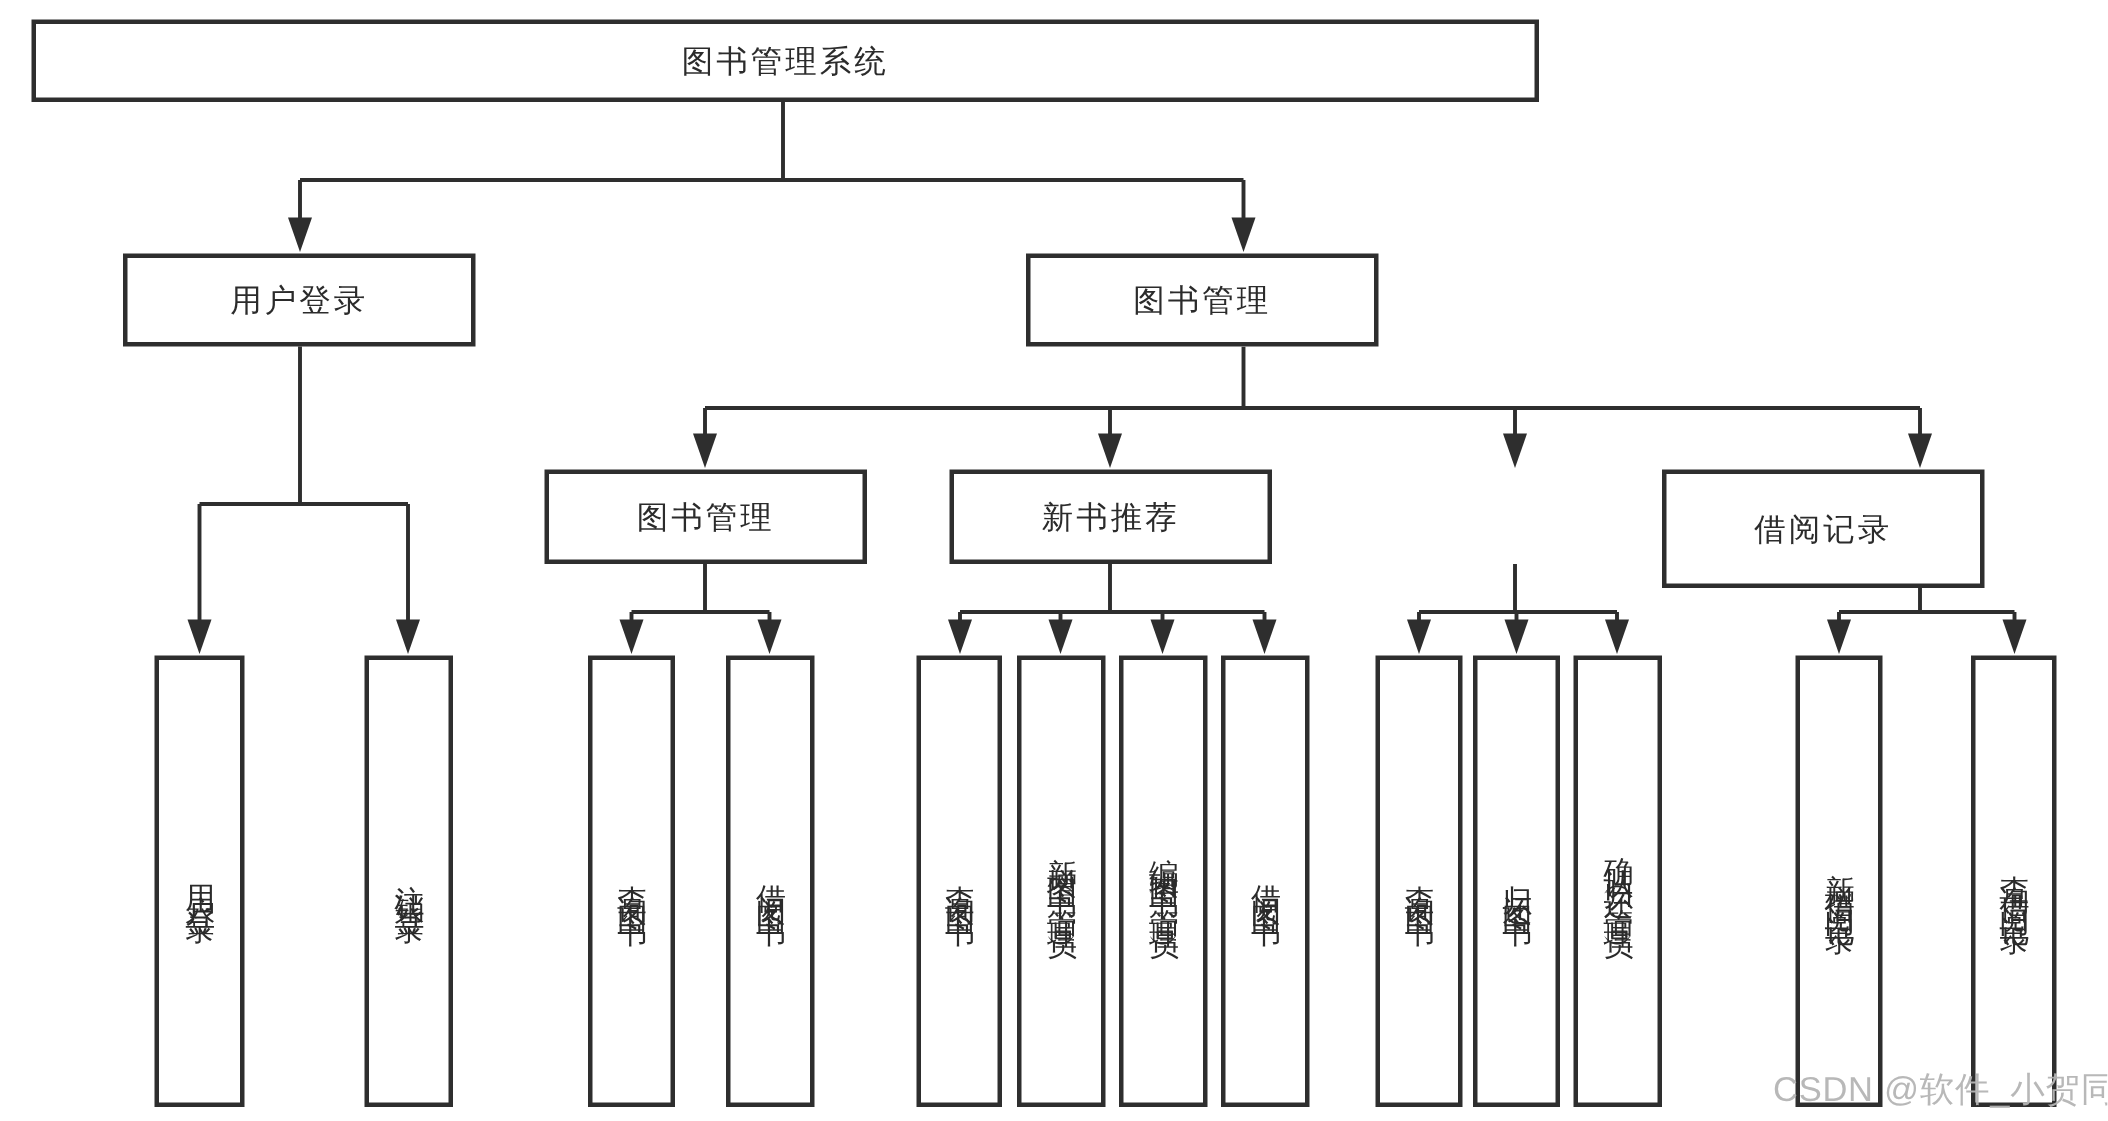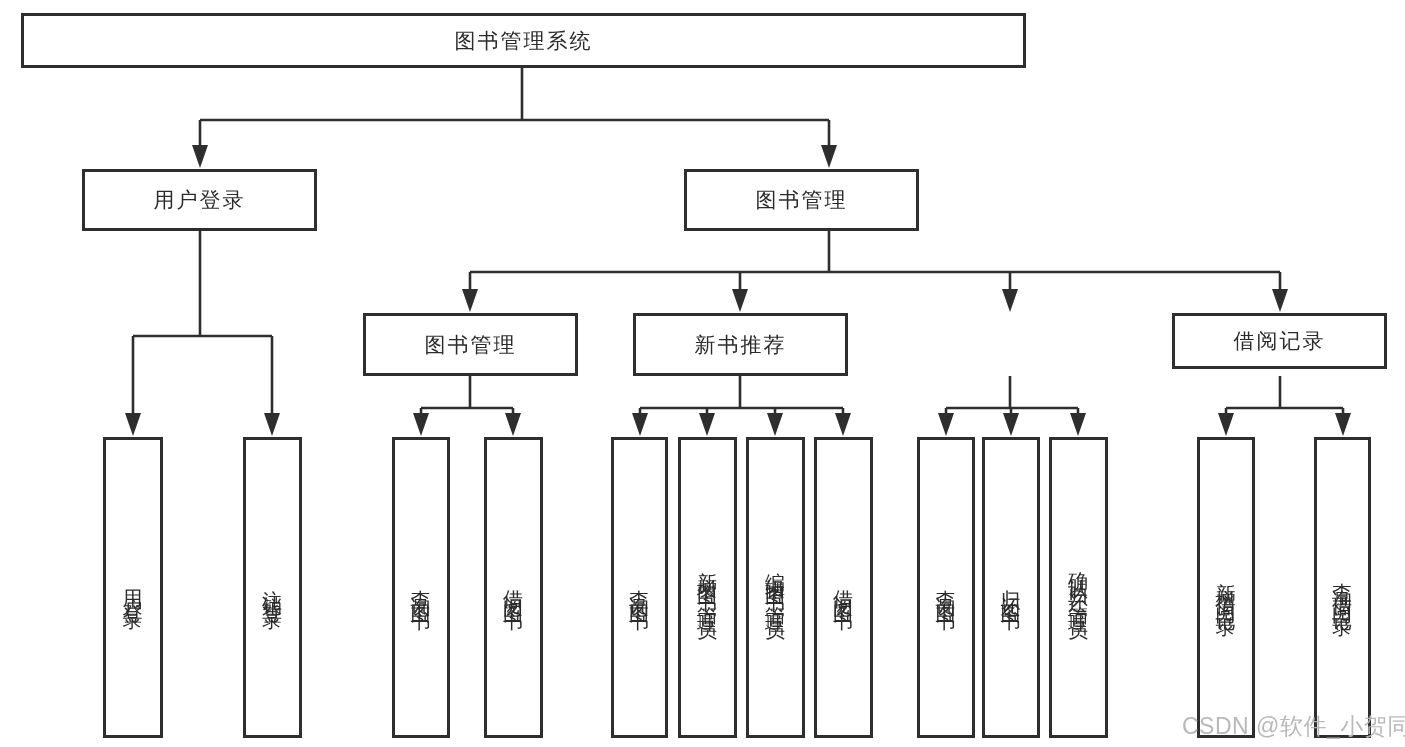--- a/index.html
+++ b/index.html
@@ -74,21 +74,21 @@
   <div class="hbox" style="left:684px;top:169px;width:235px;height:62px">
     <span class="lbl">图书管理</span>
   </div>
 
   <div class="hbox" style="left:363px;top:313px;width:215px;height:63px">
     <span class="lbl">图书管理</span>
   </div>
   <div class="hbox" style="left:633px;top:313px;width:215px;height:63px">
     <span class="lbl">新书推荐</span>
   </div>
-  <div class="hbox" style="left:1172px;top:313px;width:215px;height:56px">
+  <div class="hbox" style="left:1108px;top:313px;width:215px;height:79px">
     <span class="lbl">借阅记录</span>
   </div>
 
   <div class="vbox" style="left:103px;width:60px">
     <span class="lbl">用户登录</span>
   </div>
   <div class="vbox" style="left:243px;width:59px">
     <span class="lbl">注销登录</span>
   </div>
 

